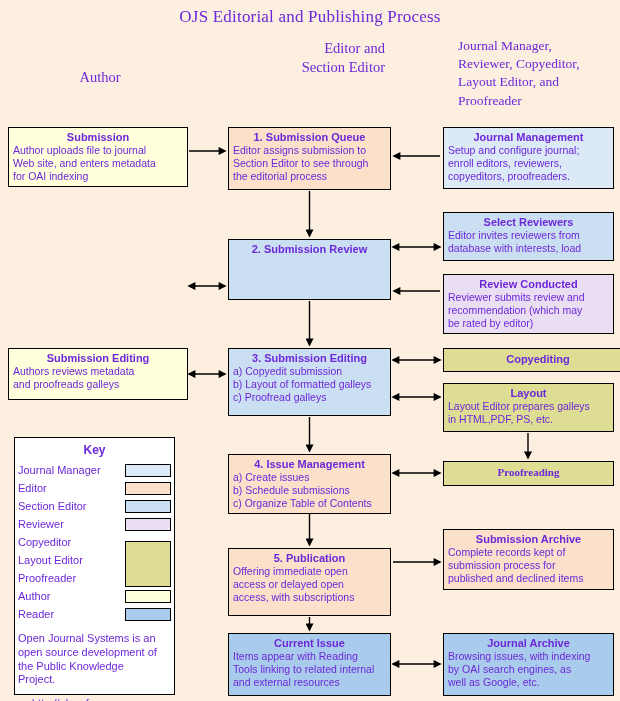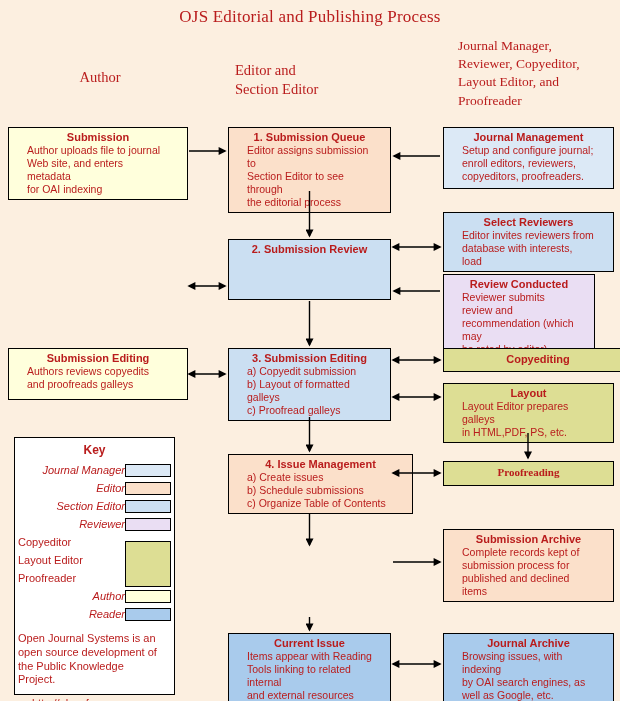--- a/index.html
+++ b/index.html
@@ -1,78 +1,78 @@
 <!DOCTYPE html>
 <html><head>
 <meta charset="utf-8">
 <style>
   html,body{margin:0;padding:0;}
   .canvas{
     position:relative;
     width:620px;height:701px;
     background:#FCEFE0;
     font-family:"Liberation Sans", sans-serif;
-    color:#b91c1c;
+    color:#6d28d9;
     overflow:hidden;
   }
   .title{
     position:absolute;top:7px;left:0;width:100%;
     text-align:center;
     font-family:"Liberation Serif", serif;
     font-size:17px;letter-spacing:.2px;
   }
   .col-header{
     position:absolute;
     font-family:"Liberation Serif", serif;
     font-size:14.5px;line-height:1.3;
     white-space:pre-line;
   }
   #hdr-author{left:30px;top:68px;width:140px;text-align:center;}
-  #hdr-editor{left:235px;top:61px;width:150px;text-align:left;}
+  #hdr-editor{left:235px;top:39px;width:150px;text-align:right;}
   #hdr-manager{left:458px;top:37px;width:158px;text-align:left;font-size:13.5px;line-height:1.35;}
 
   .box{
     position:absolute;
     border:1px solid #000;
     box-sizing:border-box;
-    padding:3px 18px;
+    padding:3px 4px;
     background:#fff;
   }
   .box-title{font-weight:bold;font-size:11px;text-align:center;margin-bottom:1px;}
   .box-body{font-size:10.5px;line-height:1.24;white-space:pre-line;}
 
   
   #b-submission{left:8px;top:127px;width:180px;min-height:59px;}
   #b-sub-review{left:8px;top:257px;width:180px;min-height:65px;}
   #b-sub-editing{left:8px;top:348px;width:180px;min-height:52px;}
   
   #b-queue{left:228px;top:127px;width:163px;min-height:63px;}
   #b-review{left:228px;top:239px;width:163px;min-height:61px;}
   #b-editing{left:228px;top:348px;width:163px;min-height:68px;}
-  #b-issue{left:228px;top:454px;width:185px;min-height:58px;}
+  #b-issue{left:228px;top:454px;width:163px;min-height:58px;}
   #b-publication{left:228px;top:548px;width:163px;min-height:68px;}
   #b-current{left:228px;top:633px;width:163px;min-height:63px;}
   
   #b-jmgmt{left:443px;top:127px;width:171px;min-height:62px;}
   #b-selrev{left:443px;top:212px;width:171px;min-height:49px;}
-  #b-revcon{left:443px;top:274px;width:152px;min-height:60px;}
+  #b-revcon{left:443px;top:274px;width:171px;min-height:60px;}
   #b-copyedit{left:443px;top:348px;width:190px;min-height:24px;padding-top:4px;}
   #b-layout{left:443px;top:383px;width:171px;min-height:49px;}
   #b-proof{left:443px;top:461px;width:171px;min-height:25px;padding-top:4px;}
   #b-subarch{left:443px;top:529px;width:171px;min-height:61px;}
   #b-jarch{left:443px;top:633px;width:171px;min-height:63px;}
 
   
   .key{
     position:absolute;left:14px;top:437px;width:161px;height:258px;
     border:1px solid #000;box-sizing:border-box;
     padding:5px 3px;
   }
   .key-title{font-weight:bold;font-size:12px;text-align:center;margin-bottom:4px;}
-  .key-row{display:flex;justify-content:flex-end;align-items:center;height:18px;font-size:11px;font-style:italic;}
+  .key-row{display:flex;justify-content:space-between;align-items:center;height:18px;font-size:11px;}
   .key-swatch{width:46px;height:13px;border:1px solid #000;box-sizing:border-box;flex:0 0 auto;}
   .key-group{display:flex;justify-content:space-between;align-items:flex-end;}
   .key-group-labels{display:flex;flex-direction:column;}
   .key-group-labels span{height:18px;line-height:18px;font-size:11px;}
   .key-swatch.tall{height:46px;}
   .key-note{font-size:11px;line-height:1.25;margin-top:9px;white-space:pre-line;}
   .key-url{font-size:11px;margin:10px 0 0 14px;}
 
   .arrows{position:absolute;left:0;top:0;pointer-events:none;}
 </style>
@@ -92,21 +92,21 @@
 Proofreader</div>
 
   <div class="box" id="b-submission" style="background: rgb(255, 255, 220);">
     <div class="box-title">Submission</div>
     <div class="box-body">Author uploads file to journal
 Web site, and enters metadata
 for OAI indexing</div>
   </div>
   <div class="box" id="b-sub-editing" style="background: rgb(255, 255, 220);">
     <div class="box-title">Submission Editing</div>
-    <div class="box-body">Authors reviews copyedits
+    <div class="box-body">Authors reviews metadata
 and proofreads galleys</div>
   </div>
 
   <div class="box" id="b-queue" style="background: rgb(251, 224, 202);">
     <div class="box-title">1. Submission Queue</div>
     <div class="box-body">Editor assigns submission to
 Section Editor to see through
 the editorial process</div>
   </div>
   <div class="box" id="b-review" style="background: rgb(203, 223, 242);">
@@ -116,20 +116,26 @@
     <div class="box-title">3. Submission Editing</div>
     <div class="box-body">a) Copyedit submission
 b) Layout of formatted galleys
 c) Proofread galleys</div>
   </div>
   <div class="box" id="b-issue" style="background: rgb(251, 224, 202);">
     <div class="box-title">4. Issue Management</div>
     <div class="box-body">a) Create issues
 b) Schedule submissions
 c) Organize Table of Contents</div>
+  </div>
+  <div class="box" id="b-publication" style="background: rgb(251, 224, 202);">
+    <div class="box-title">5. Publication</div>
+    <div class="box-body">Offering immediate open
+access or delayed open
+access, with subscriptions</div>
   </div>
   <div class="box" id="b-current" style="background: rgb(169, 203, 236);">
     <div class="box-title">Current Issue</div>
     <div class="box-body">Items appear with Reading
 Tools linking to related internal
 and external resources</div>
   </div>
 
   <div class="box" id="b-jmgmt" style="background: rgb(220, 233, 246);">
     <div class="box-title">Journal Management</div>

